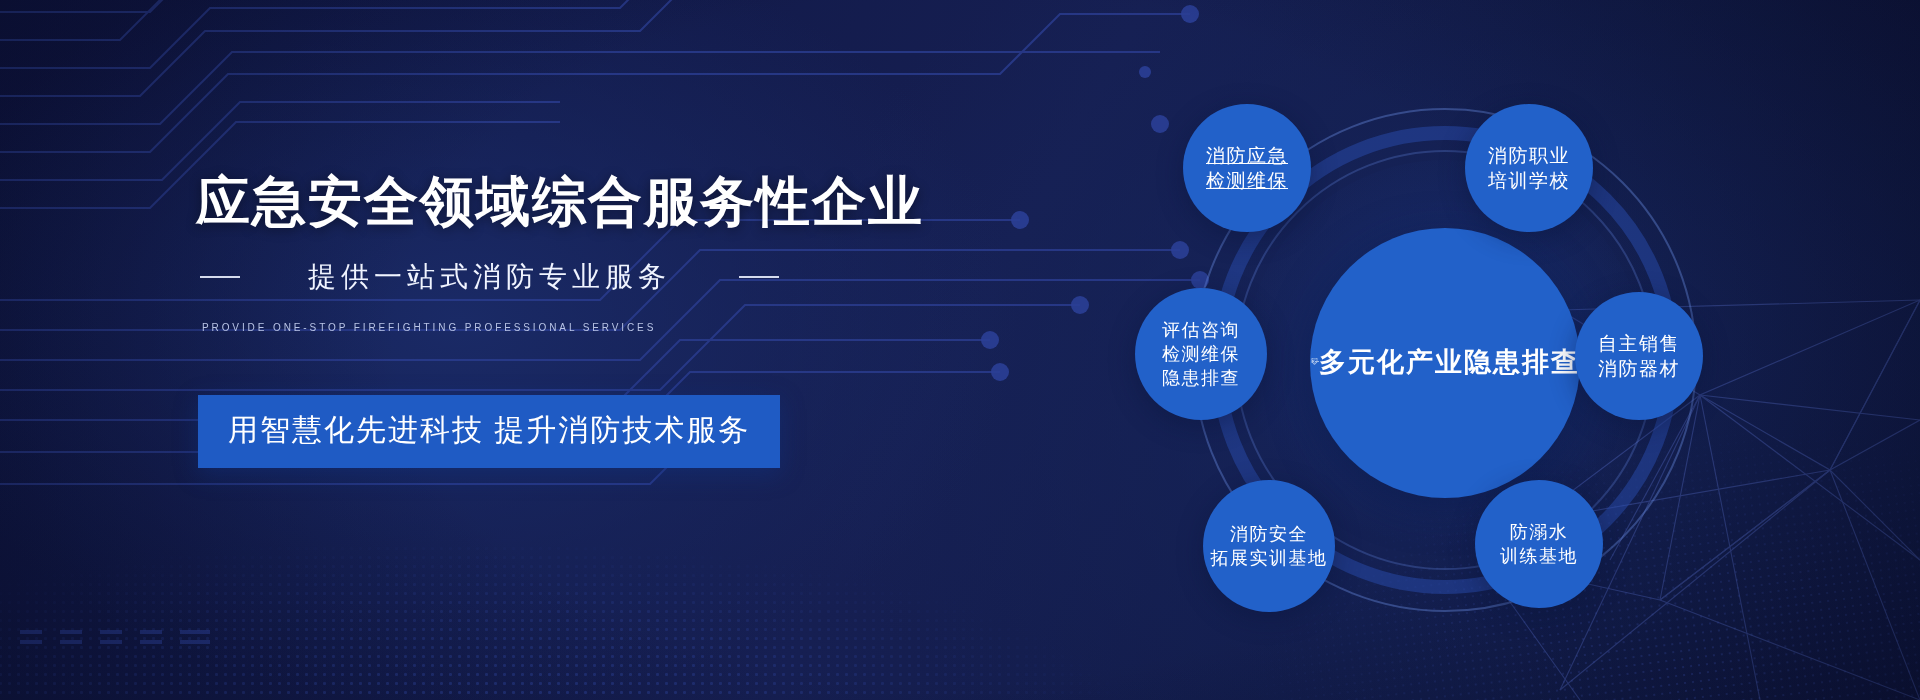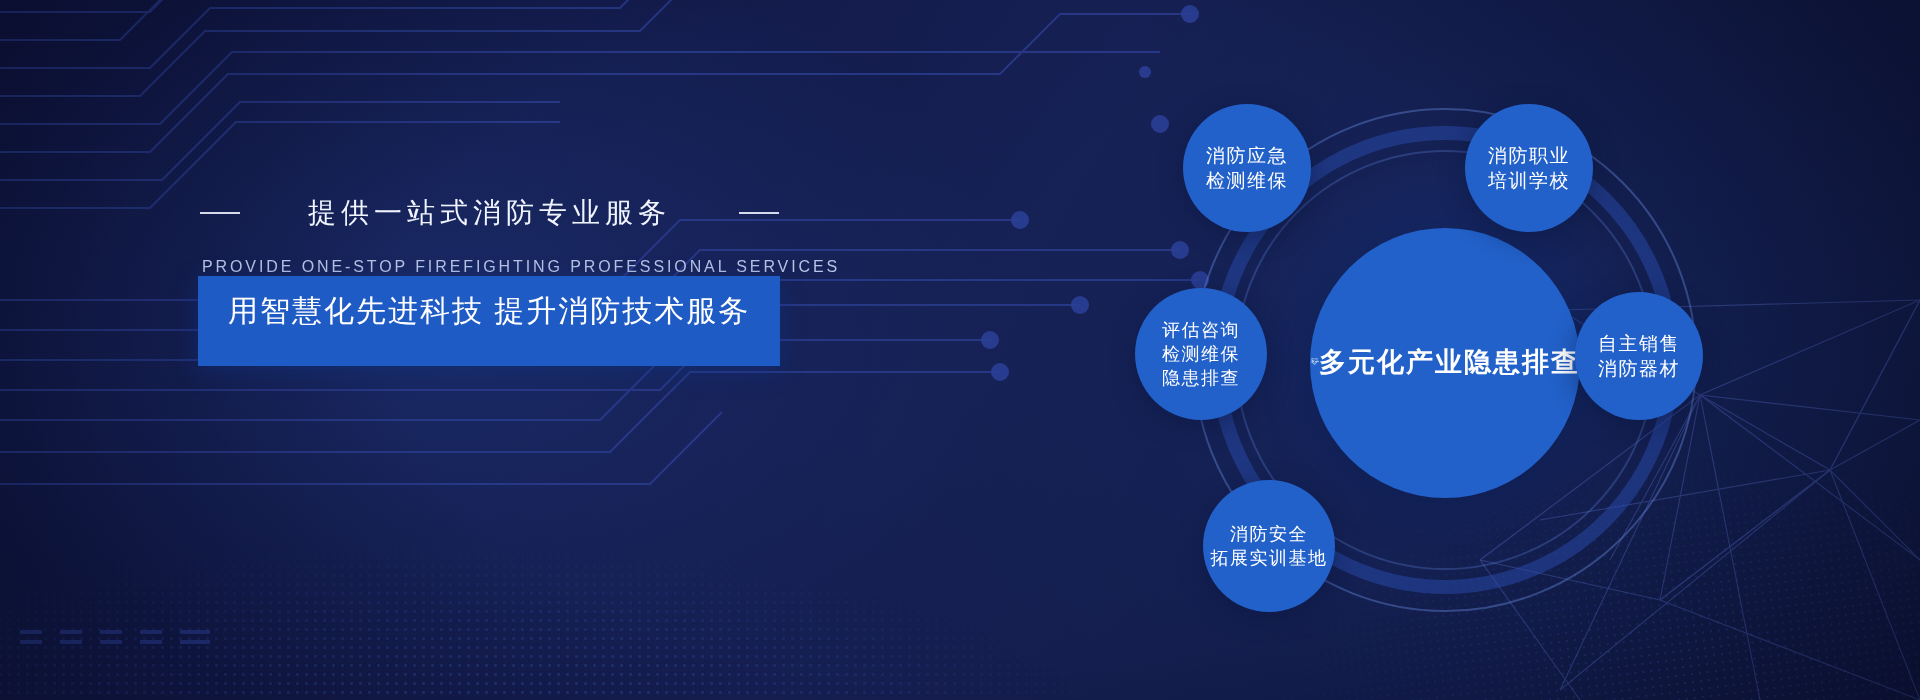--- a/index.html
+++ b/index.html
@@ -93,33 +93,34 @@
   .subline {
     font-size: 28px;
     color: #f0f4ff;
     letter-spacing: 5px;
     margin: 0 28px;
     white-space: nowrap;
   }
   .eng-line {
     margin-top: 26px;
     margin-left: 6px;
-    font-size: 16px;
+    font-size: 10px;
     letter-spacing: 2.9px;
     color: #b9c4e6;
     white-space: nowrap;
   }
   .cta {
     display: inline-block;
+    margin-top: 62px;
     margin-left: 2px;
     background: #1f5bc4;
     color: #ffffff;
     font-size: 30px;
     letter-spacing: 2px;
-    padding: 15px 30px 34px 30px;
+    padding: 15px 30px 17px 30px;
     white-space: nowrap;
     box-shadow: 0 6px 22px rgba(16,50,130,.45);
   }
 
   
   .diagram {
     position: absolute;
     left: 1135px;
     top: 80px;
     width: 620px;
@@ -167,21 +168,21 @@
   .bubble .ln {
     display: block;
     line-height: 1.34;
     letter-spacing: 1.5px;
     font-size: 19px;
     white-space: nowrap;
   }
   .b-mid   { width: 128px; height: 128px; }
   .b-wide  { width: 132px; height: 132px; }
 
-  .b-tl { left: 48px; top: 24px; }
+  .b-tl { left: 48px; top: 24px; text-decoration: underline; }
   .b-tr { left: 330px; top: 24px; }
   .b-l  { left: 0px;  top: 208px; }
   .b-r  { left: 440px; top: 212px; }
   .b-bl { left: 68px; top: 400px; text-align: right; }
   .b-br { left: 340px; top: 400px; }
 
   .b-bl .ln, .b-br .ln, .b-l .ln { font-size: 18px; }
 
   .center-bubble {
     position: absolute;
@@ -288,20 +289,21 @@
         <path d="M1920 420 L1700 395"></path>
         <path d="M1920 420 L1830 470"></path>
       </g>
     </svg>
   </div>
 
   <div class="vignette"></div>
 
   <div class="left-block">
 
+    <div class="headline">应急安全领域综合服务性企业</div>
 
     <div class="subline-row">
       <span class="rule"></span>
       <span class="subline">提供一站式消防专业服务</span>
       <span class="rule"></span>
     </div>
 
     <div class="eng-line">PROVIDE ONE-STOP FIREFIGHTING PROFESSIONAL SERVICES</div>
 
     <div class="cta">用智慧化先进科技  提升消防技术服务</div>
@@ -344,15 +346,19 @@
     <div class="bubble b-mid b-r">
       <span class="ln">自主销售</span>
       <span class="ln">消防器材</span>
     </div>
 
     <div class="bubble b-wide b-bl">
       <span class="ln">消防安全</span>
       <span class="ln">拓展实训基地</span>
     </div>
 
+    <div class="bubble b-mid b-br">
+      <span class="ln">防溺水</span>
+      <span class="ln">训练基地</span>
+    </div>
 
   </div>
 </div>
 
 </body></html>

